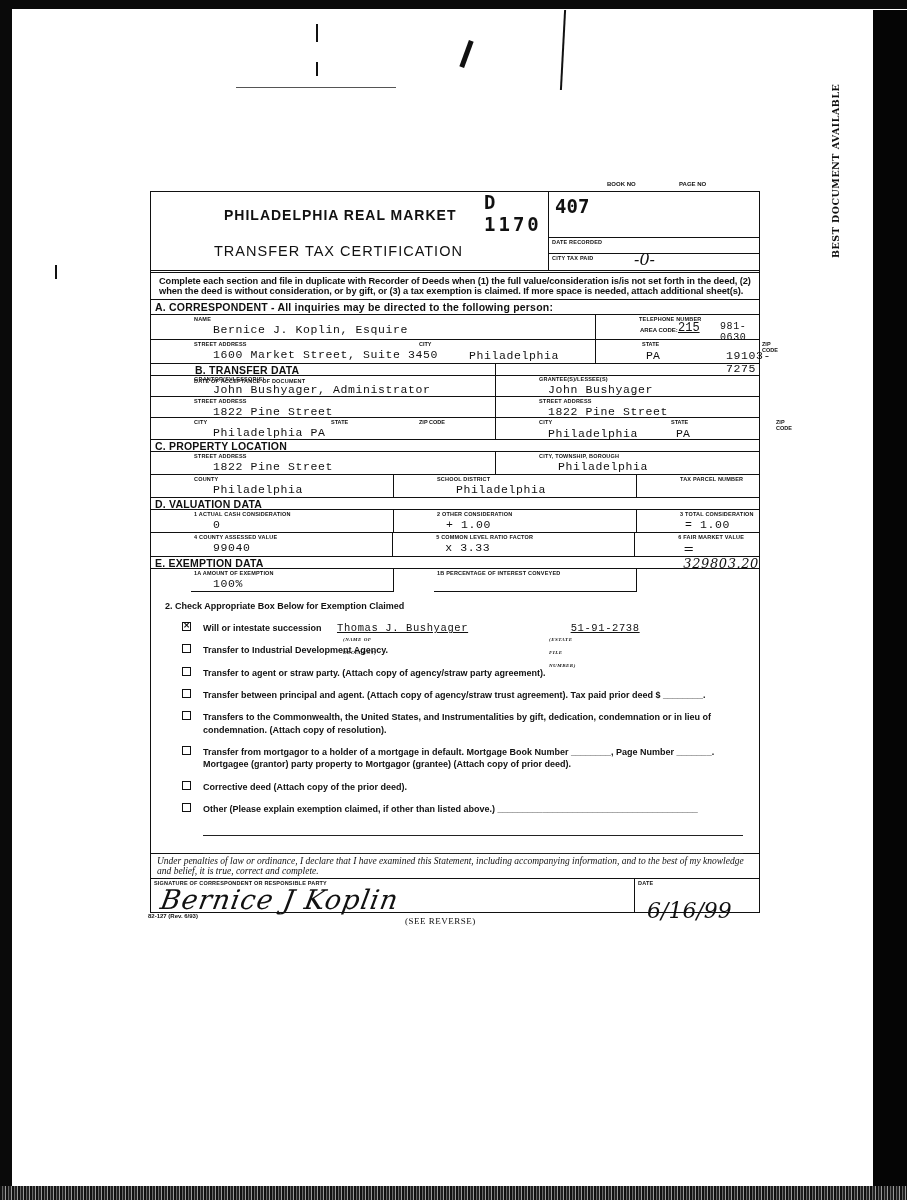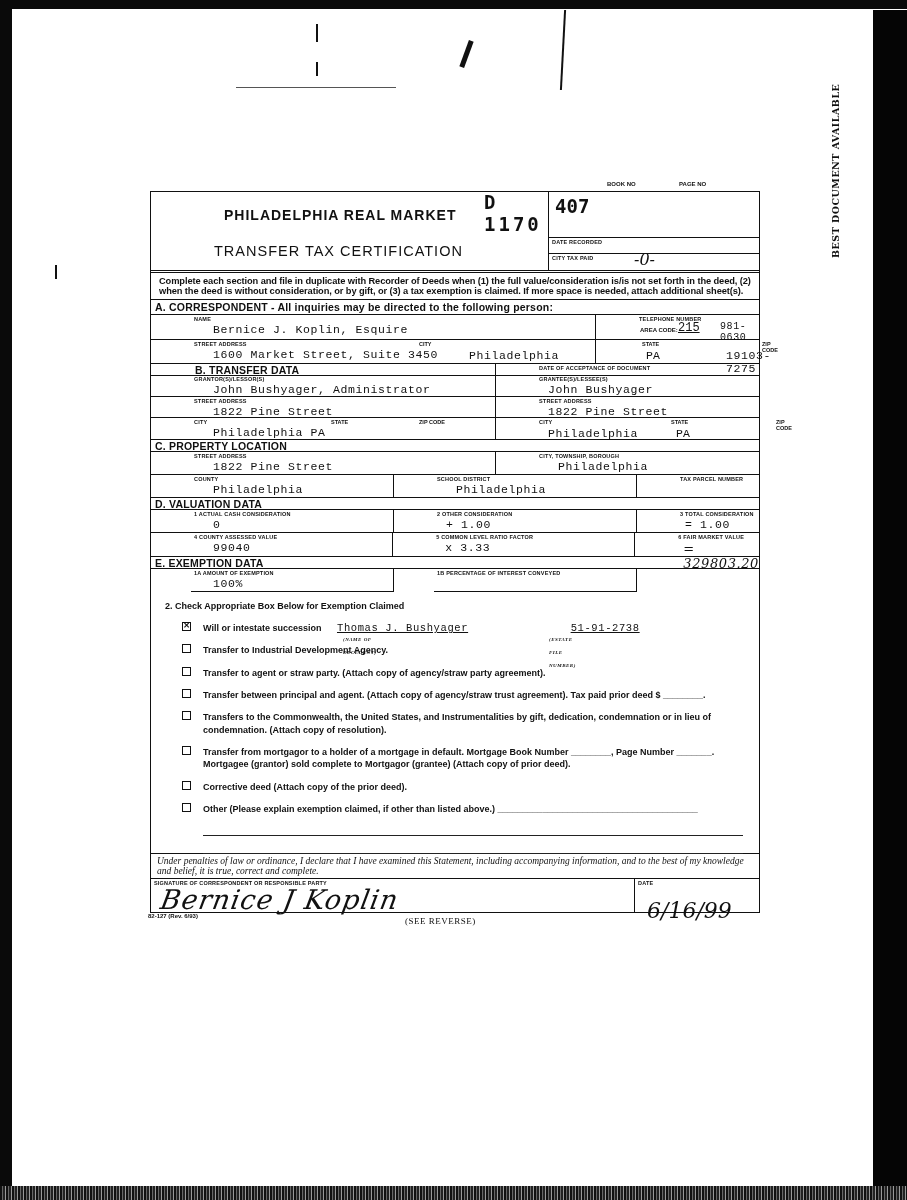--- a/index.html
+++ b/index.html
@@ -128,21 +128,21 @@
         <span style="position:absolute;left:278px;top:9px;font-family:'Liberation Mono',monospace;font-size:11.5px;letter-spacing:0.6px;">Philadelphia</span>
       </div>
       <div class="cell" style="flex:1;border-right:none;">
         <span style="position:absolute;left:6px;top:1px;font-size:5.5px;font-weight:bold;">STATE</span>
         <span style="position:absolute;left:126px;top:1px;font-size:5.5px;font-weight:bold;">ZIP CODE</span>
         <span style="position:absolute;left:10px;top:9px;font-family:'Liberation Mono',monospace;font-size:11.5px;">PA</span>
         <span style="position:absolute;left:90px;top:9px;font-family:'Liberation Mono',monospace;font-size:11.5px;letter-spacing:0.6px;">19103-7275</span>
       </div>
     </div>
 
-    <div class="row" style="height:12px;">
+    <div class="row" style="height:12px;flex-direction:column;">
       <div class="cell sec" style="width:305px;padding-top:0;">B. TRANSFER DATA</div>
       <div class="cell" style="flex:1;">
           <span class="lbl">DATE OF ACCEPTANCE OF DOCUMENT</span>
         </div>
     </div>
     <div class="row" style="height:21px;align-items:flex-end;">
       <div class="cell" style="width:305px;">
         <span class="lbl">GRANTOR(S)/LESSOR(S)</span>
         <span class="val" style="padding-left:22px;">John Bushyager, Administrator</span>
       </div>
@@ -272,21 +272,21 @@
       <span class="opt-text">Transfer between principal and agent. (Attach copy of agency/straw trust agreement). Tax paid prior deed $ ________.</span>
     </div>
     <div class="opt" style="top:119px;">
       <span class="chk"></span>
       <span class="opt-text">Transfers to the Commonwealth, the United States, and Instrumentalities by gift, dedication, condemnation or in lieu of</span>
       <span class="opt-text" style="top:13px;">condemnation. (Attach copy of resolution).</span>
     </div>
     <div class="opt" style="top:154px;">
       <span class="chk"></span>
       <span class="opt-text">Transfer from mortgagor to a holder of a mortgage in default. Mortgage Book Number ________, Page Number _______.</span>
-      <span class="opt-text" style="top:12px;">Mortgagee (grantor) sold complete to Mortgagor (grantee) (Attach copy of prior deed).</span>
+      <span class="opt-text" style="top:12px;">Mortgagee (grantor) party property to Mortgagor (grantee) (Attach copy of prior deed).</span>
     </div>
     <div class="opt" style="top:189px;">
       <span class="chk"></span>
       <span class="opt-text">Corrective deed (Attach copy of the prior deed).</span>
     </div>
     <div class="opt" style="top:211px;">
       <span class="chk"></span>
       <span class="opt-text">Other (Please explain exemption claimed, if other than listed above.) ________________________________________</span>
     </div>
     <div class="blank-line" style="top:243px;"></div>

